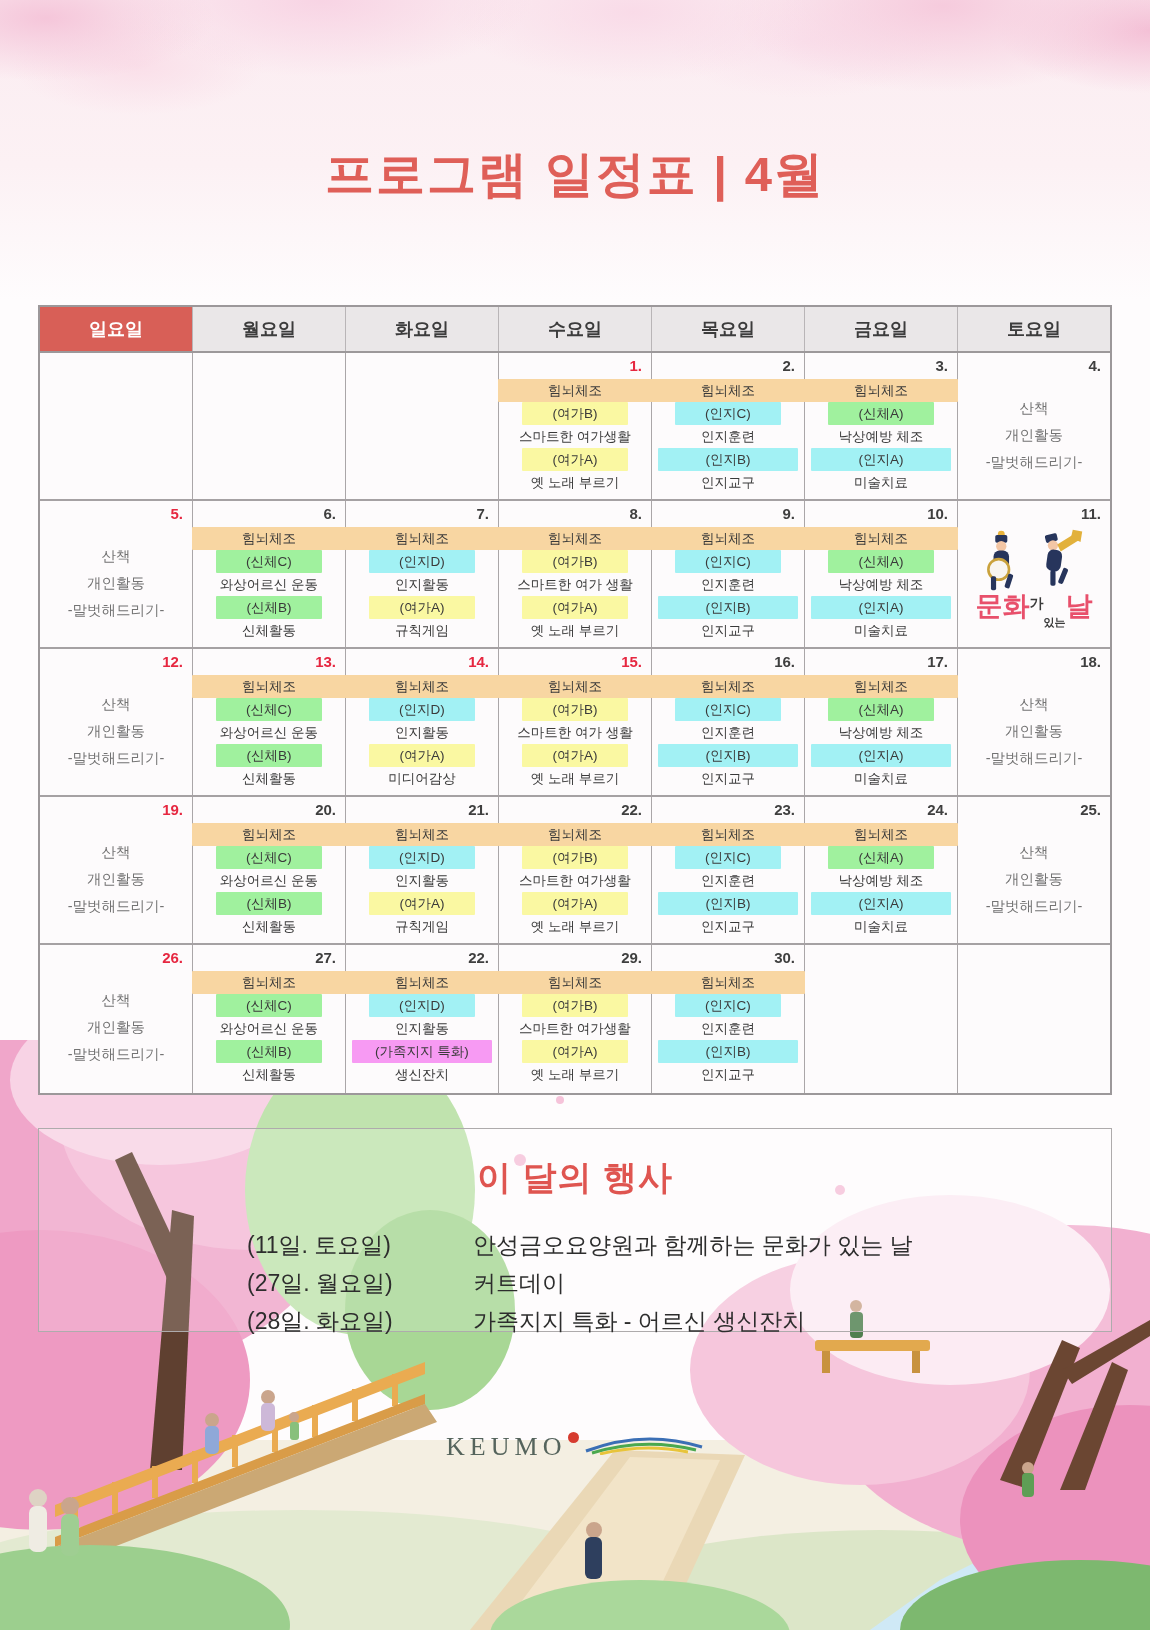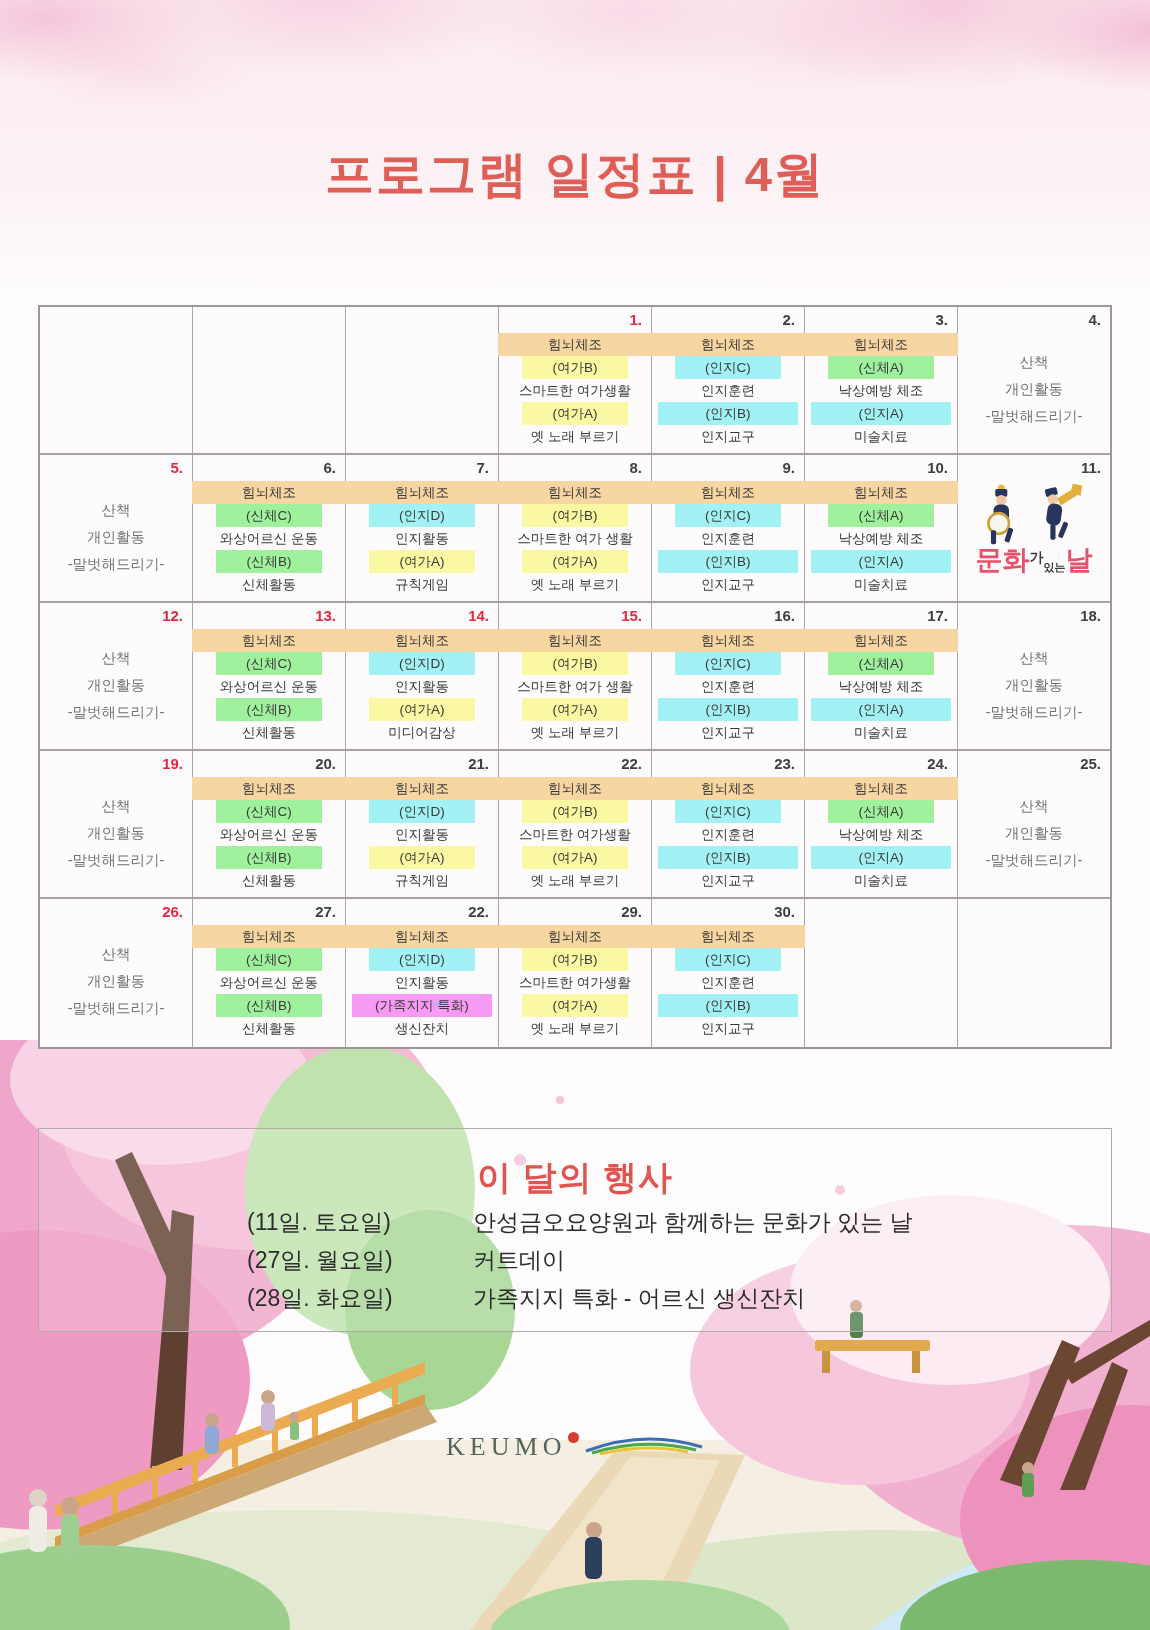--- a/index.html
+++ b/index.html
@@ -42,27 +42,27 @@
   .bar-wide{ width:92%; }
   .bar-full{ width:calc(100% + 2px); margin-left:-1px; }
   .rest-lines{ margin-top:16px; text-align:center; font-size:14.5px; color:#737373; line-height:27px; }
 
   
   .culture-wrap{ text-align:center; }
   .culture-fig{ display:block; margin:2px auto 0; }
   .culture-logo{ white-space:nowrap; line-height:30px; }
   .cl-big{ font-size:27px; font-weight:800; color:#e8506b; }
   .cl-mid{ font-size:14px; font-weight:700; color:#3a3a3a; position:relative; top:-7px; }
-  .cl-small{ font-size:11px; font-weight:700; color:#3a3a3a; position:relative; top:2px; }
+  .cl-small{ font-size:11px; font-weight:700; color:#3a3a3a; position:relative; top:11px; }
 
   
   .events-box{ position:absolute; top:1128px; left:38px; width:1074px; height:204px;
                border:1px solid #aeabac; z-index:3; background:rgba(255,255,255,0.18); }
   .events-title{ margin-top:26px; text-align:center; font-size:34px; font-weight:800; color:#df5550; letter-spacing:1px; }
-  .events-list{ margin-top:2px; padding-left:208px; }
+  .events-list{ margin-top:25px; padding-left:208px; }
   .event-row{ display:flex; font-size:23px; color:#2d2d2d; line-height:38px; }
   .event-date{ width:190px; }
   .event-desc{ margin-left:36px; }
 
   
   .illustration{ position:absolute; top:1040px; left:0; z-index:1; }
   .brand{ position:absolute; top:1422px; left:0; width:1150px; z-index:4;
           display:flex; justify-content:center; align-items:flex-start; gap:38px; }
   .keumo-block{ text-align:center; padding-top:10px; }
   .keumo{ font-family:"Liberation Serif","DejaVu Serif",serif; font-size:26px; letter-spacing:5px; color:#55645c; }
@@ -77,20 +77,29 @@
 
 <div class="page">
 
   <div class="blossom-top"></div>
 
   <div class="title-block">
     <div class="main-title">프로그램 일정표 | 4월</div>
   </div>
 
   <div class="calendar">
+    <div class="weekday-row">
+        <div class="wd wd-sun">일요일</div>
+        <div class="wd">월요일</div>
+        <div class="wd">화요일</div>
+        <div class="wd">수요일</div>
+        <div class="wd">목요일</div>
+        <div class="wd">금요일</div>
+        <div class="wd">토요일</div>
+      </div>
     <div>
         <div class="cal-row">
           <div class="cal-cell"></div>
           <div class="cal-cell"></div>
           <div class="cal-cell"></div>
           <div class="cal-cell">
             <div class="day-num day-red">1.</div>
             <div class="cal-item">
               <span class="bar bar-full" style="background: rgb(248, 214, 162);">힘뇌체조</span>
             </div>

